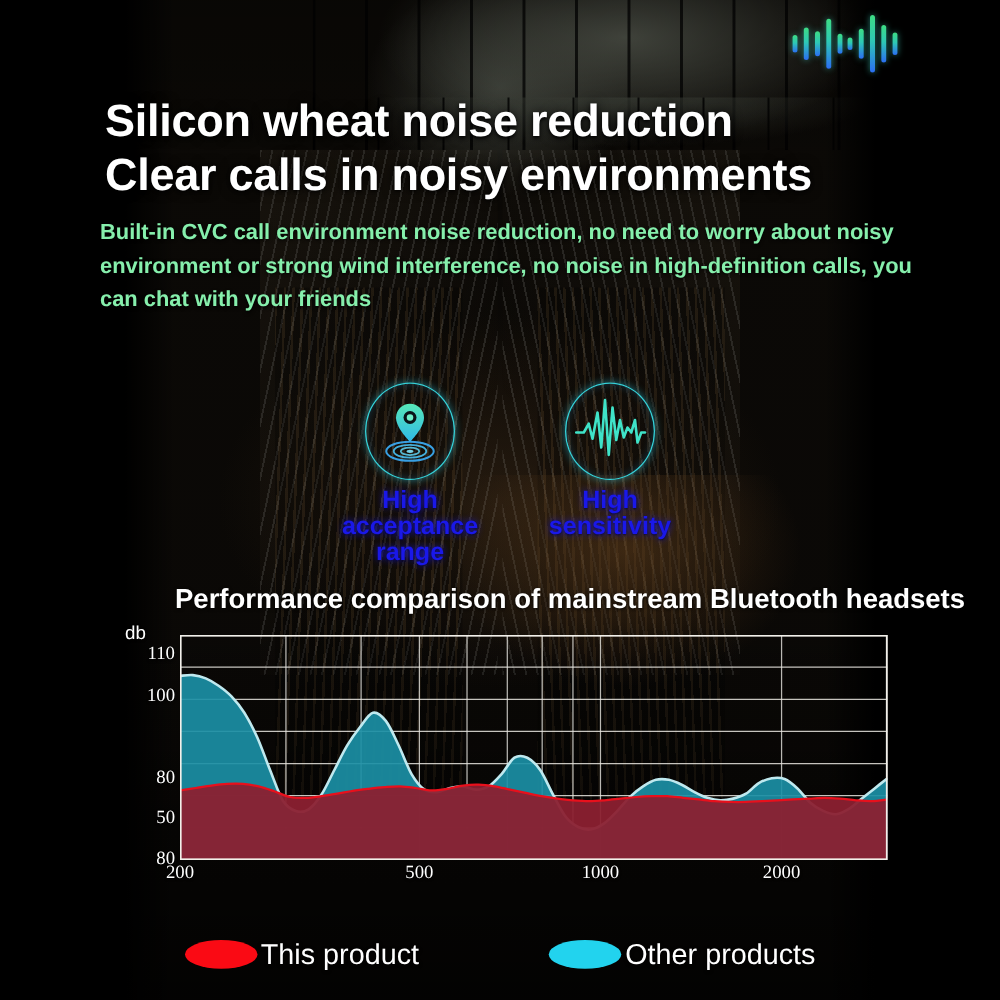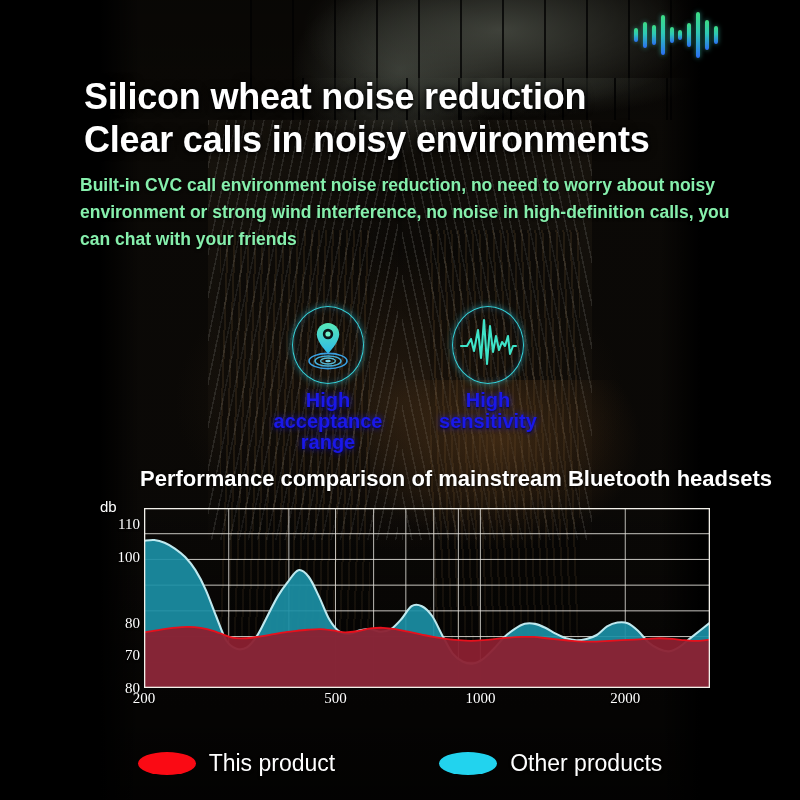--- a/index.html
+++ b/index.html
@@ -119,21 +119,21 @@
   #ytickwrap{position:absolute;left:-4px;top:0;width:44px;height:222px;}
   .xtick{
     position:absolute;top:192px;color:#fff;font-size:15px;
     font-family:"Liberation Serif", serif;text-shadow:0 1px 2px #000;transform:translateX(-50%);
   }
   #plotbox{position:absolute;left:44px;top:10px;width:566px;height:180px;}
 
   
   #legend{position:absolute;left:0;top:750px;width:800px;
     display:flex;justify-content:center;align-items:center;gap:104px;}
-  .legitem{display:flex;align-items:center;gap:13px;}
+  .legitem{display:flex;align-items:center;gap:3px;}
   .legdot{width:58px;height:23px;border-radius:50%;}
   .legtxt{color:#fff;font-size:23px;text-shadow:0 1px 3px rgba(0,0,0,.9);}
 </style>
 </head>
 <body>
 
 <div id="stage">
 
   <div id="bg">
     <div class="photo">
@@ -197,21 +197,21 @@
   </div>
 
   <div id="chartTitle">Performance comparison of mainstream Bluetooth headsets</div>
 
   <div id="chart">
     <div id="ylabel">db</div>
     <div id="ytickwrap">
         <div class="ytick" style="top: 26.3636px;">110</div>
         <div class="ytick" style="top: 59.0909px;">100</div>
         <div class="ytick" style="top: 124.545px;">80</div>
-        <div class="ytick" style="top: 157.273px;">70</div>
+        <div class="ytick" style="top: 157.273px;">50</div>
         <div class="ytick" style="top: 190px;">80</div>
       </div>
     <div id="plotbox"><svg width="566" height="180" viewBox="0 0 566 180">
           <line x1="0" x2="566" y1="0" y2="0" stroke="#e8e6e0" stroke-width="1" opacity=".85"></line>
           <line x1="0" x2="566" y1="25.714285714285715" y2="25.714285714285715" stroke="#e8e6e0" stroke-width="1" opacity=".85"></line>
           <line x1="0" x2="566" y1="51.42857142857143" y2="51.42857142857143" stroke="#e8e6e0" stroke-width="1" opacity=".85"></line>
           <line x1="0" x2="566" y1="77.14285714285714" y2="77.14285714285714" stroke="#e8e6e0" stroke-width="1" opacity=".85"></line>
           <line x1="0" x2="566" y1="102.85714285714286" y2="102.85714285714286" stroke="#e8e6e0" stroke-width="1" opacity=".85"></line>
           <line x1="0" x2="566" y1="128.57142857142858" y2="128.57142857142858" stroke="#e8e6e0" stroke-width="1" opacity=".85"></line>
           <line x1="0" x2="566" y1="154.28571428571428" y2="154.28571428571428" stroke="#e8e6e0" stroke-width="1" opacity=".85"></line>

